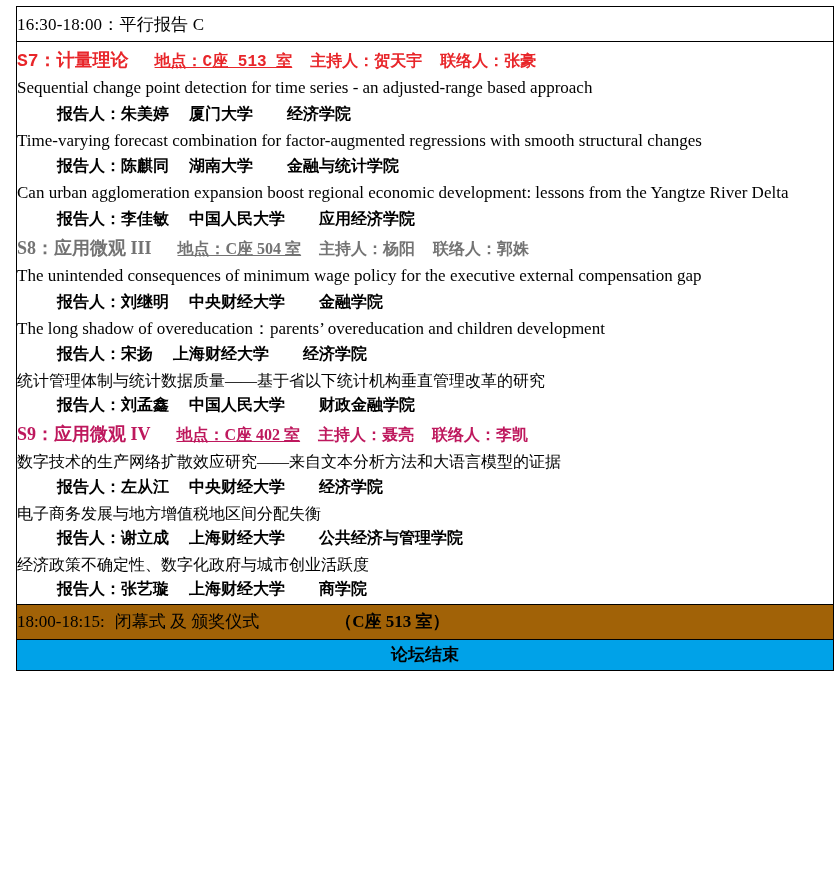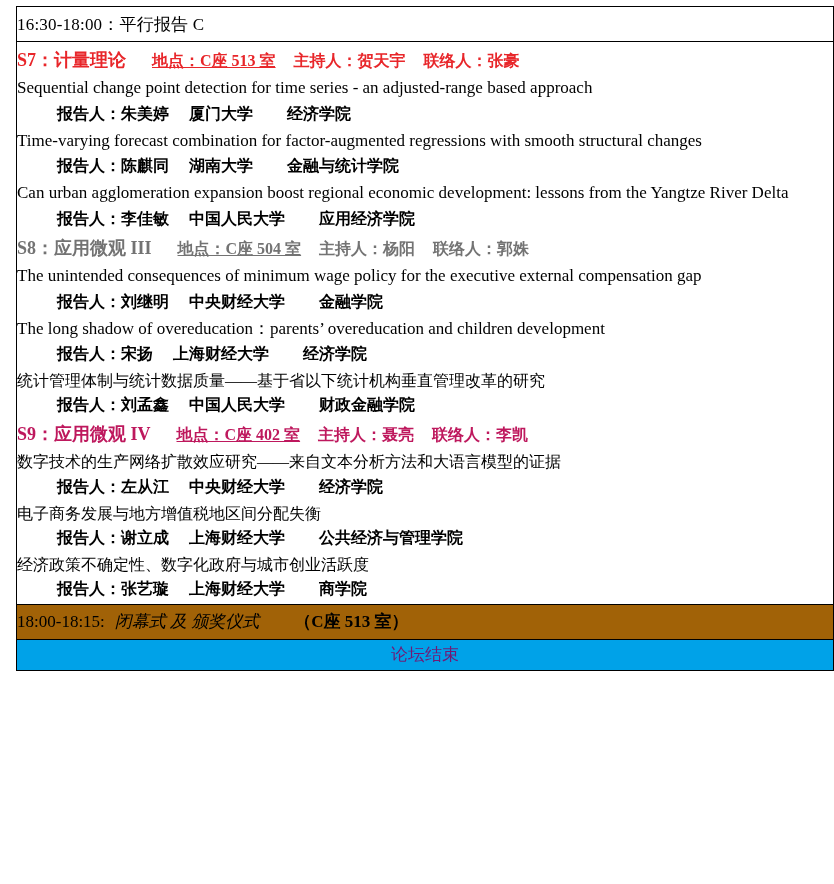--- a/index.html
+++ b/index.html
@@ -86,45 +86,45 @@
     height: 34px;
     background: #a16207;
     padding-left: 12px;
     font-size: 17px;
   }
   .closing-inner {
     display: flex;
     align-items: baseline;
   }
   .closing-time { margin-right: 10px; }
-  .closing-label { margin-right: 35px; font-style: italic; }
+  .closing-label { margin-right: 76px; }
   .closing-venue { font-weight: bold; text-align: right; }
   .end-row td {
     height: 30px;
     background: #00a2e8;
     text-align: center;
     font-size: 17px;
-    font-weight: normal;
-    color: #701a75;
+    font-weight: bold;
+    color: #000000;
   }
 </style>
 </head>
 <body>
 
 <div class="page">
   <table class="sched">
     <tbody>
       <tr class="hdr-row">
         <td>16:30-18:00：平行报告 C</td>
       </tr>
       <tr>
         <td class="body-cell">
 
           <div class="session-block">
-            <div class="session-head" style="color:#e8262a;">
+            <div class="session-head" style="color:#e8262a;font-family:Liberation Mono, monospace;">
               <span class="session-code">S7：计量理论</span>
               <span class="sess-meta">
                 <span class="sess-venue">地点：C座 513 室</span>
                 <span class="sess-chair">主持人：贺天宇</span>
                 <span class="sess-contact">联络人：张豪</span>
               </span>
             </div>
             <div class="talk-title">Sequential change point detection for time series - an adjusted-range based approach</div>
             <div class="speaker-line">
               <span class="seg">报告人：</span><span class="seg">朱美婷</span><span class="gap1"></span><span class="seg">厦门大学</span><span class="gap2"></span><span class="seg">经济学院</span>

